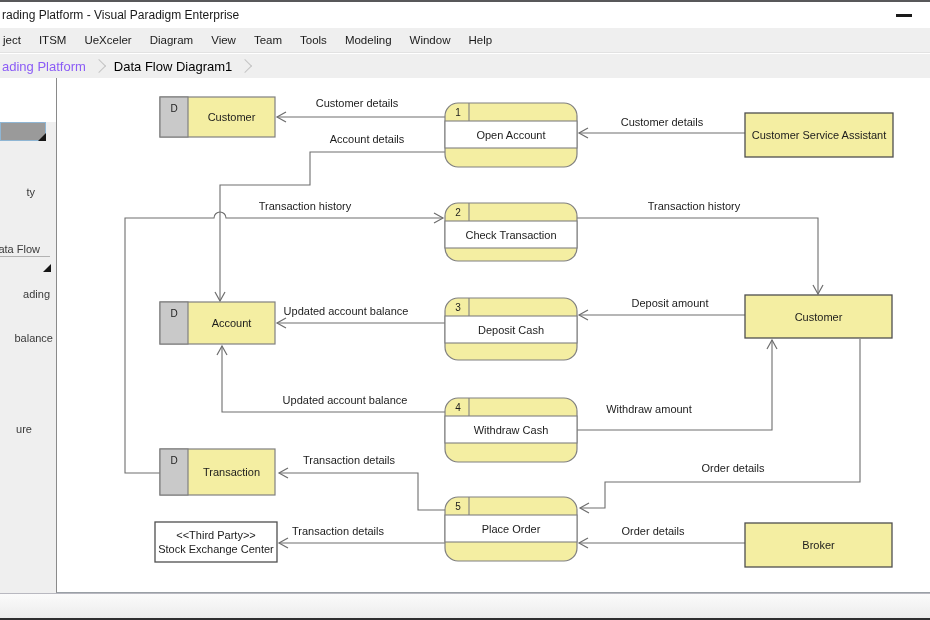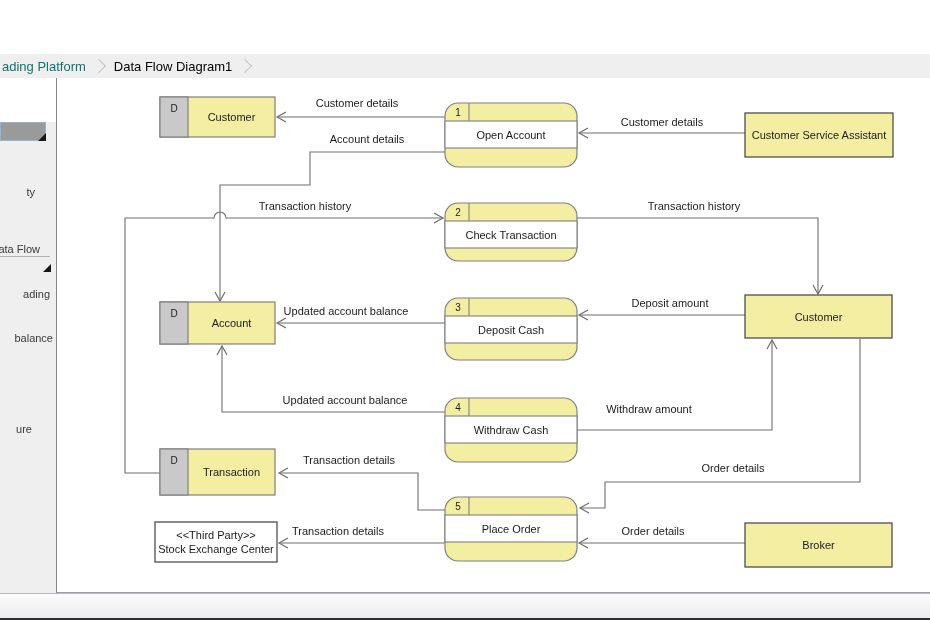--- a/index.html
+++ b/index.html
@@ -11,21 +11,21 @@
   #title{position:absolute;left:2px;top:6px;font-size:12px;color:#1a1a1a;white-space:nowrap;}
   #min-btn{position:absolute;right:18px;top:12px;width:16px;height:3px;background:#1a1a1a;}
 
   
   #menubar{position:absolute;left:0;top:28px;width:930px;height:25px;background:#efefef;display:flex;align-items:center;gap:18px;padding-left:3px;box-sizing:border-box;border-bottom:1px solid #e2e2e2;}
   .menu-item{font-size:11.5px;color:#1a1a1a;white-space:nowrap;cursor:default;}
 
   
   #breadcrumb{position:absolute;left:0;top:54px;width:930px;height:24px;background:#efefef;display:flex;align-items:center;padding-left:2px;box-sizing:border-box;}
   .crumb{font-size:13px;white-space:nowrap;}
-  .crumb.muted{color:#0f766e;}
+  .crumb.muted{color:#8b5cf6;}
   .crumb.current{color:#000000;}
   .crumb-chevron{width:9px;height:9px;border-top:1px solid #c4c4c4;border-right:1px solid #c4c4c4;transform:rotate(45deg);margin:0 10px 0 8px;flex:0 0 auto;}
 
   
   #sidebar{position:absolute;left:0;top:78px;width:56px;height:515px;background:#efefef;margin-top:44px;}
   .side-label{position:absolute;font-size:11px;color:#3a3a3a;white-space:nowrap;transform:translateY(-50%);}
   #tool-selected{position:absolute;left:0;top:0;width:46px;height:19px;background:#9a9a9a;border:1px solid #8fb6d4;box-sizing:border-box;}
   .fold{position:absolute;width:0;height:0;border-left:8px solid transparent;border-bottom:8px solid #161616;}
   #side-sep{position:absolute;left:0;top:134px;width:50px;height:1px;background:#b2b2b2;}
   #side-bottom-icon{position:absolute;left:40px;top:497px;width:9px;height:8px;background:#dcdcdc;border:1px solid #8a8a8a;box-sizing:border-box;}
@@ -36,21 +36,37 @@
 
   
   #statusbar{position:absolute;left:0;top:593px;width:930px;height:25px;background:linear-gradient(#fbfbfb,#ececec);border-top:1px solid #b8b8c0;box-sizing:border-box;}
   #bottom-strip{position:absolute;left:0;top:618px;width:930px;height:2px;background:#2e2e30;}
 </style>
 </head>
 <body>
 
 <div id="window">
 
-
+  <div id="titlebar">
+    <span id="title">rading Platform - Visual Paradigm Enterprise</span>
+    <div id="min-btn"></div>
+  </div>
+
+  <div id="menubar">
+      <span class="menu-item">ject</span>
+      <span class="menu-item">ITSM</span>
+      <span class="menu-item">UeXceler</span>
+      <span class="menu-item">Diagram</span>
+      <span class="menu-item">View</span>
+      <span class="menu-item">Team</span>
+      <span class="menu-item">Tools</span>
+      <span class="menu-item">Modeling</span>
+      <span class="menu-item">Window</span>
+      <span class="menu-item">Help</span>
+    </div>
 
   <div id="breadcrumb">
       <span class="crumb muted">ading Platform</span>
       <span class="crumb-chevron"></span>
       <span class="crumb current">Data Flow Diagram1</span>
       <span class="crumb-chevron"></span>
     </div>
 
   <div id="sidebar">
     <div id="tool-selected"></div>

